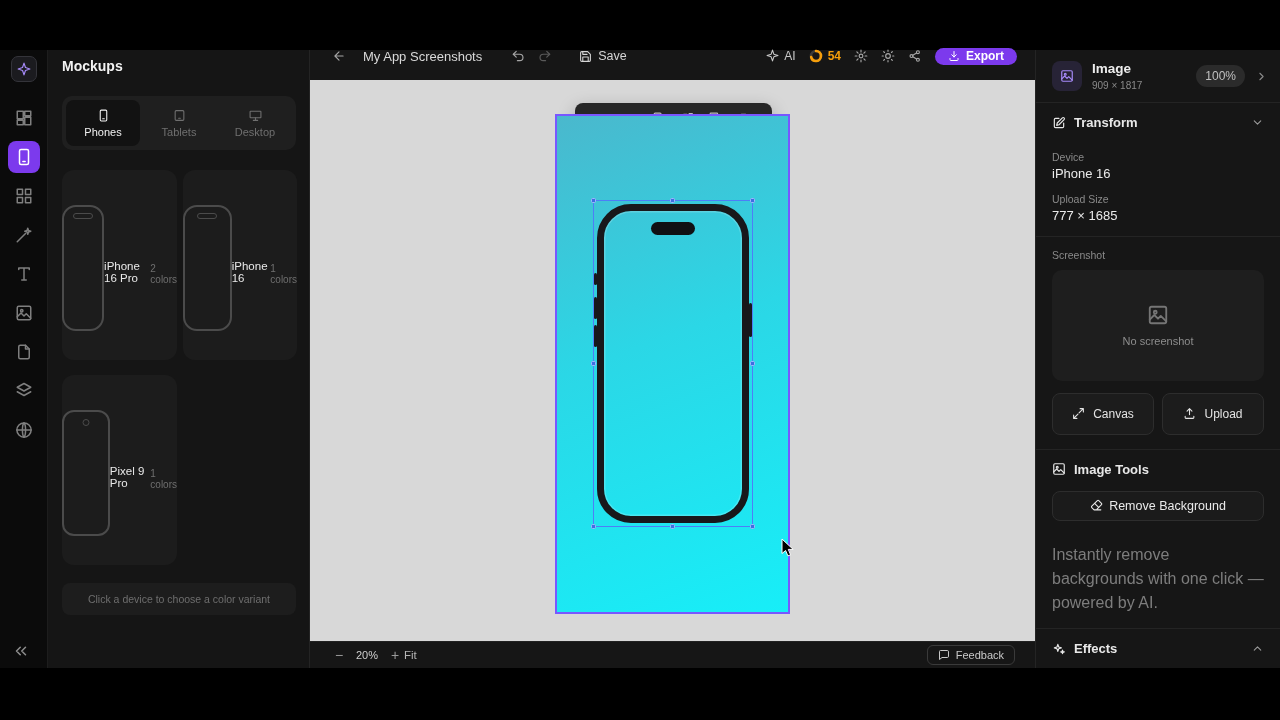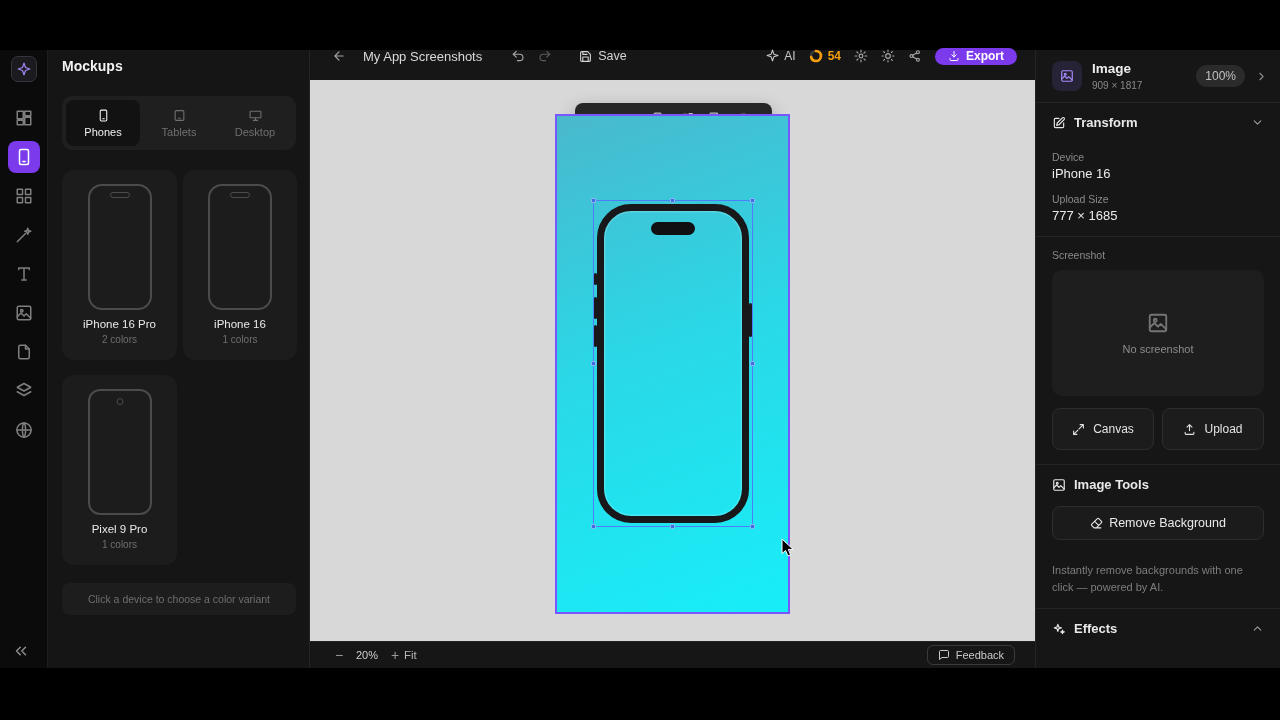--- a/index.html
+++ b/index.html
@@ -21,21 +21,21 @@
   .rail-item{width:32px;height:32px;border-radius:8px;display:flex;align-items:center;justify-content:center;color:#7f7f7f;cursor:pointer}
   .rail-item.active{background:#7c3aed;color:#fff}
   .rail-collapse{position:absolute;bottom:8px;left:12px;color:#8d8d8d;cursor:pointer}
 
   
   .left-panel{width:262px;background:#151515;border-right:1px solid #242424;position:relative;flex-shrink:0}
   .lp-title{position:absolute;top:8px;left:14px;font-size:14px;font-weight:700;color:#f2f2f2}
   .lp-tabs{position:absolute;top:46px;left:14px;width:234px;height:54px;background:#1f1f1f;border-radius:10px;padding:4px;display:flex;gap:2px}
   .lp-tab{flex:1;border-radius:8px;display:flex;flex-direction:column;align-items:center;justify-content:center;gap:4px;color:#6f6f6f;font-size:11px;cursor:pointer}
   .lp-tab.active{background:#121212;color:#f2f2f2}
-  .card{position:absolute;background:#1c1c1c;border-radius:12px;display:flex;flex-direction:column;align-items:center;padding-top:14px;cursor:pointer}
+  .card{position:absolute;background:#1c1c1c;border-radius:12px;display:flex;flex-direction:row;align-items:center;padding-top:14px;cursor:pointer}
   .card.c1{left:14px;top:120px;width:115px;height:190px}
   .card.c2{left:135px;top:120px;width:114px;height:190px}
   .card.c3{left:14px;top:325px;width:115px;height:190px}
   .pv{width:64px;height:126px;border:2.5px solid #4b4b4b;border-radius:14px;position:relative;margin-bottom:8px}
   .pv .notch{position:absolute;top:6px;left:50%;transform:translateX(-50%);width:20px;height:6px;border:1.5px solid #4b4b4b;border-radius:3px}
   .pv.pixel{border-radius:12px}
   .pv.pixel .cam{position:absolute;top:7px;left:50%;transform:translateX(-50%);width:7px;height:7px;border:1.5px solid #4b4b4b;border-radius:50%}
   .card .dev-name{font-size:11.5px;color:#e9e9e9}
   .card .dev-colors{font-size:10px;color:#6f6f6f;margin-top:4px}
   .lp-hint{position:absolute;left:14px;top:533px;width:234px;height:32px;background:#1d1d1d;border-radius:8px;display:flex;align-items:center;justify-content:center;font-size:10.5px;color:#6e6e6e}
@@ -87,21 +87,21 @@
   .divider{height:1px;background:#242424;flex-shrink:0}
   .section-row{display:flex;align-items:center;gap:8px;padding:12px 16px;color:#e8e8e8;font-size:13px;font-weight:700;cursor:pointer}
   .section-row .chev{margin-left:auto;color:#9a9a9a;display:flex}
   .field-label{padding:9px 16px 3px;font-size:10.5px;color:#8a8a8a}
   .field-value{padding:0 16px 3px;font-size:13px;color:#eaeaea}
   .screenshot-box{margin:6px 16px 0;height:126px;background:#1e1e1e;border-radius:10px;display:flex;flex-direction:column;align-items:center;justify-content:center;gap:9px;color:#757575}
   .screenshot-box .ph-text{font-size:11px;color:#8d8d8d}
   .btn-row{display:flex;gap:8px;margin:12px 16px 14px}
   .panel-btn{flex:1;height:42px;background:#1c1c1c;border:1px solid #2d2d2d;border-radius:8px;display:flex;align-items:center;justify-content:center;gap:8px;font-size:12px;color:#e3e3e3;cursor:pointer;font-family:inherit}
   .wide-btn{margin:2px 16px 0;height:34px;background:#1b1b1b;border:1px solid #2d2d2d;border-radius:8px;display:flex;align-items:center;justify-content:center;gap:6px;font-size:12.5px;color:#eaeaea;cursor:pointer;font-family:inherit}
-  .rp-desc{margin:22px 16px 13px;font-size:11px;color:#7d7d7d;line-height:1.5}
+  .rp-desc{margin:22px 16px 13px;font-size:16px;color:#7d7d7d;line-height:1.5}
 
   
   .mouse-cursor{position:absolute;left:471px;top:458px;width:14px;height:20px;pointer-events:none;z-index:50}
 </style>
 </head>
 <body>
 
 <div class="stage">
   <div class="letterbox top"></div>
 

